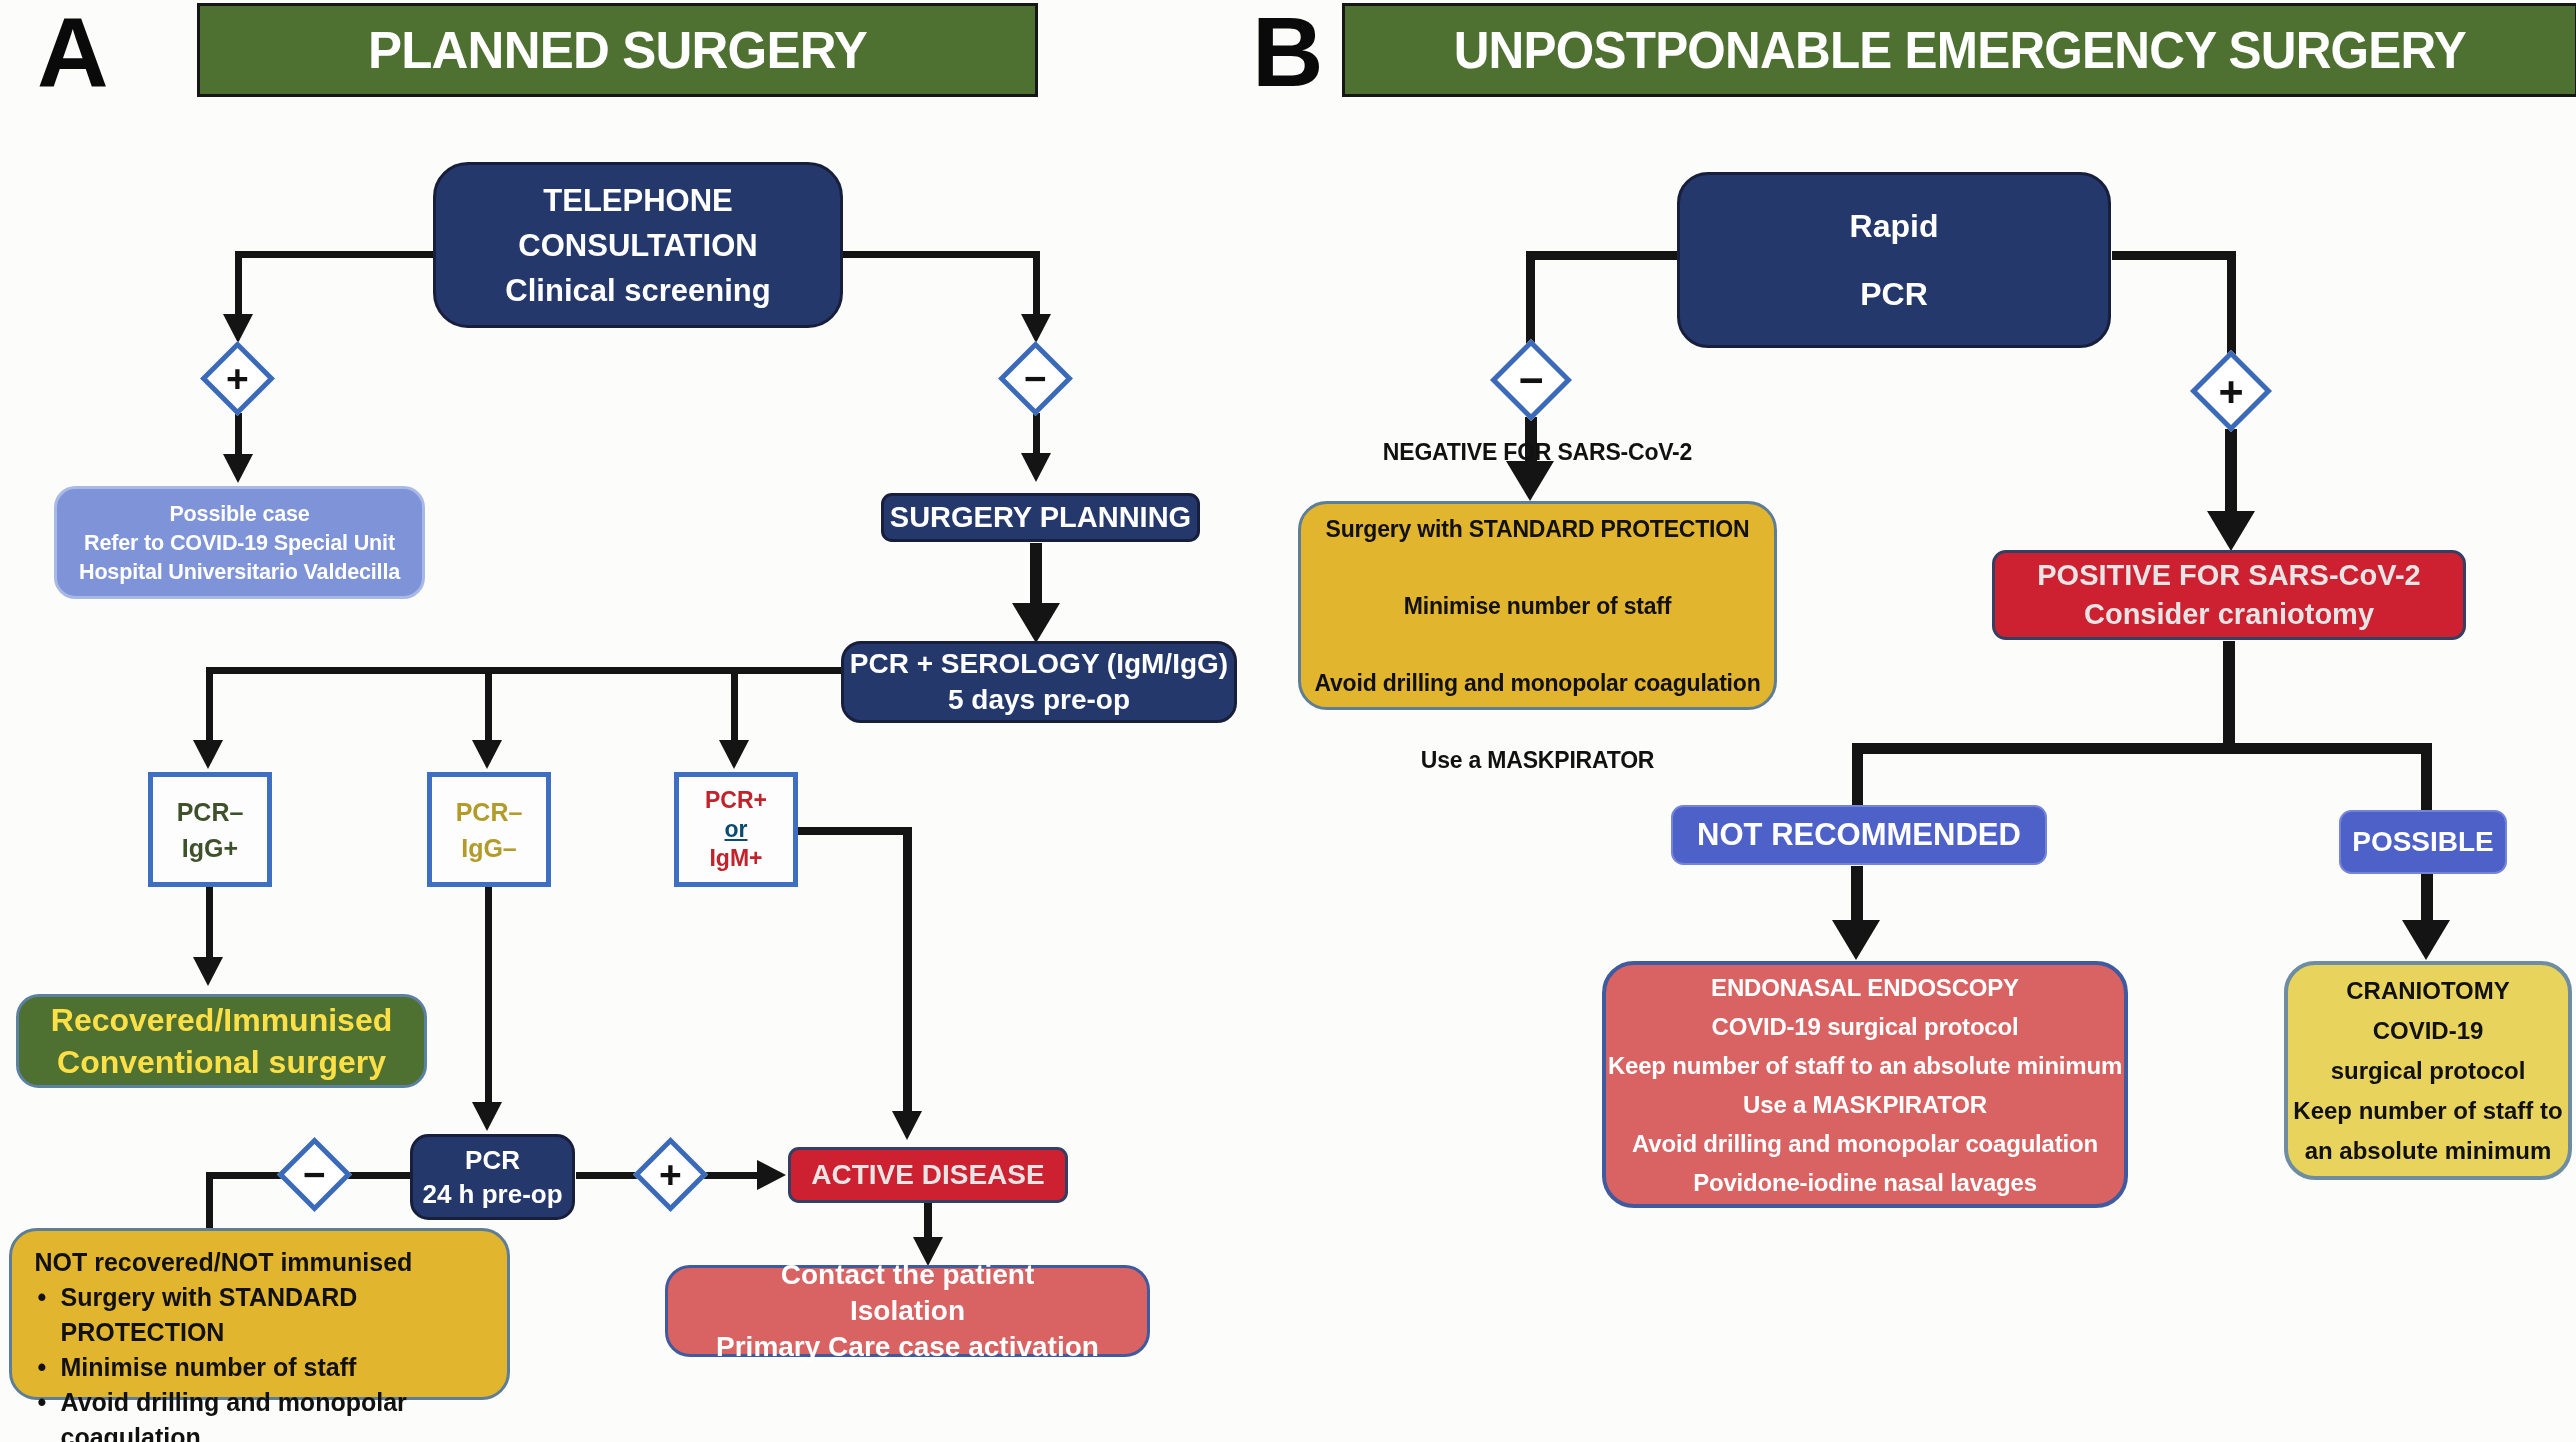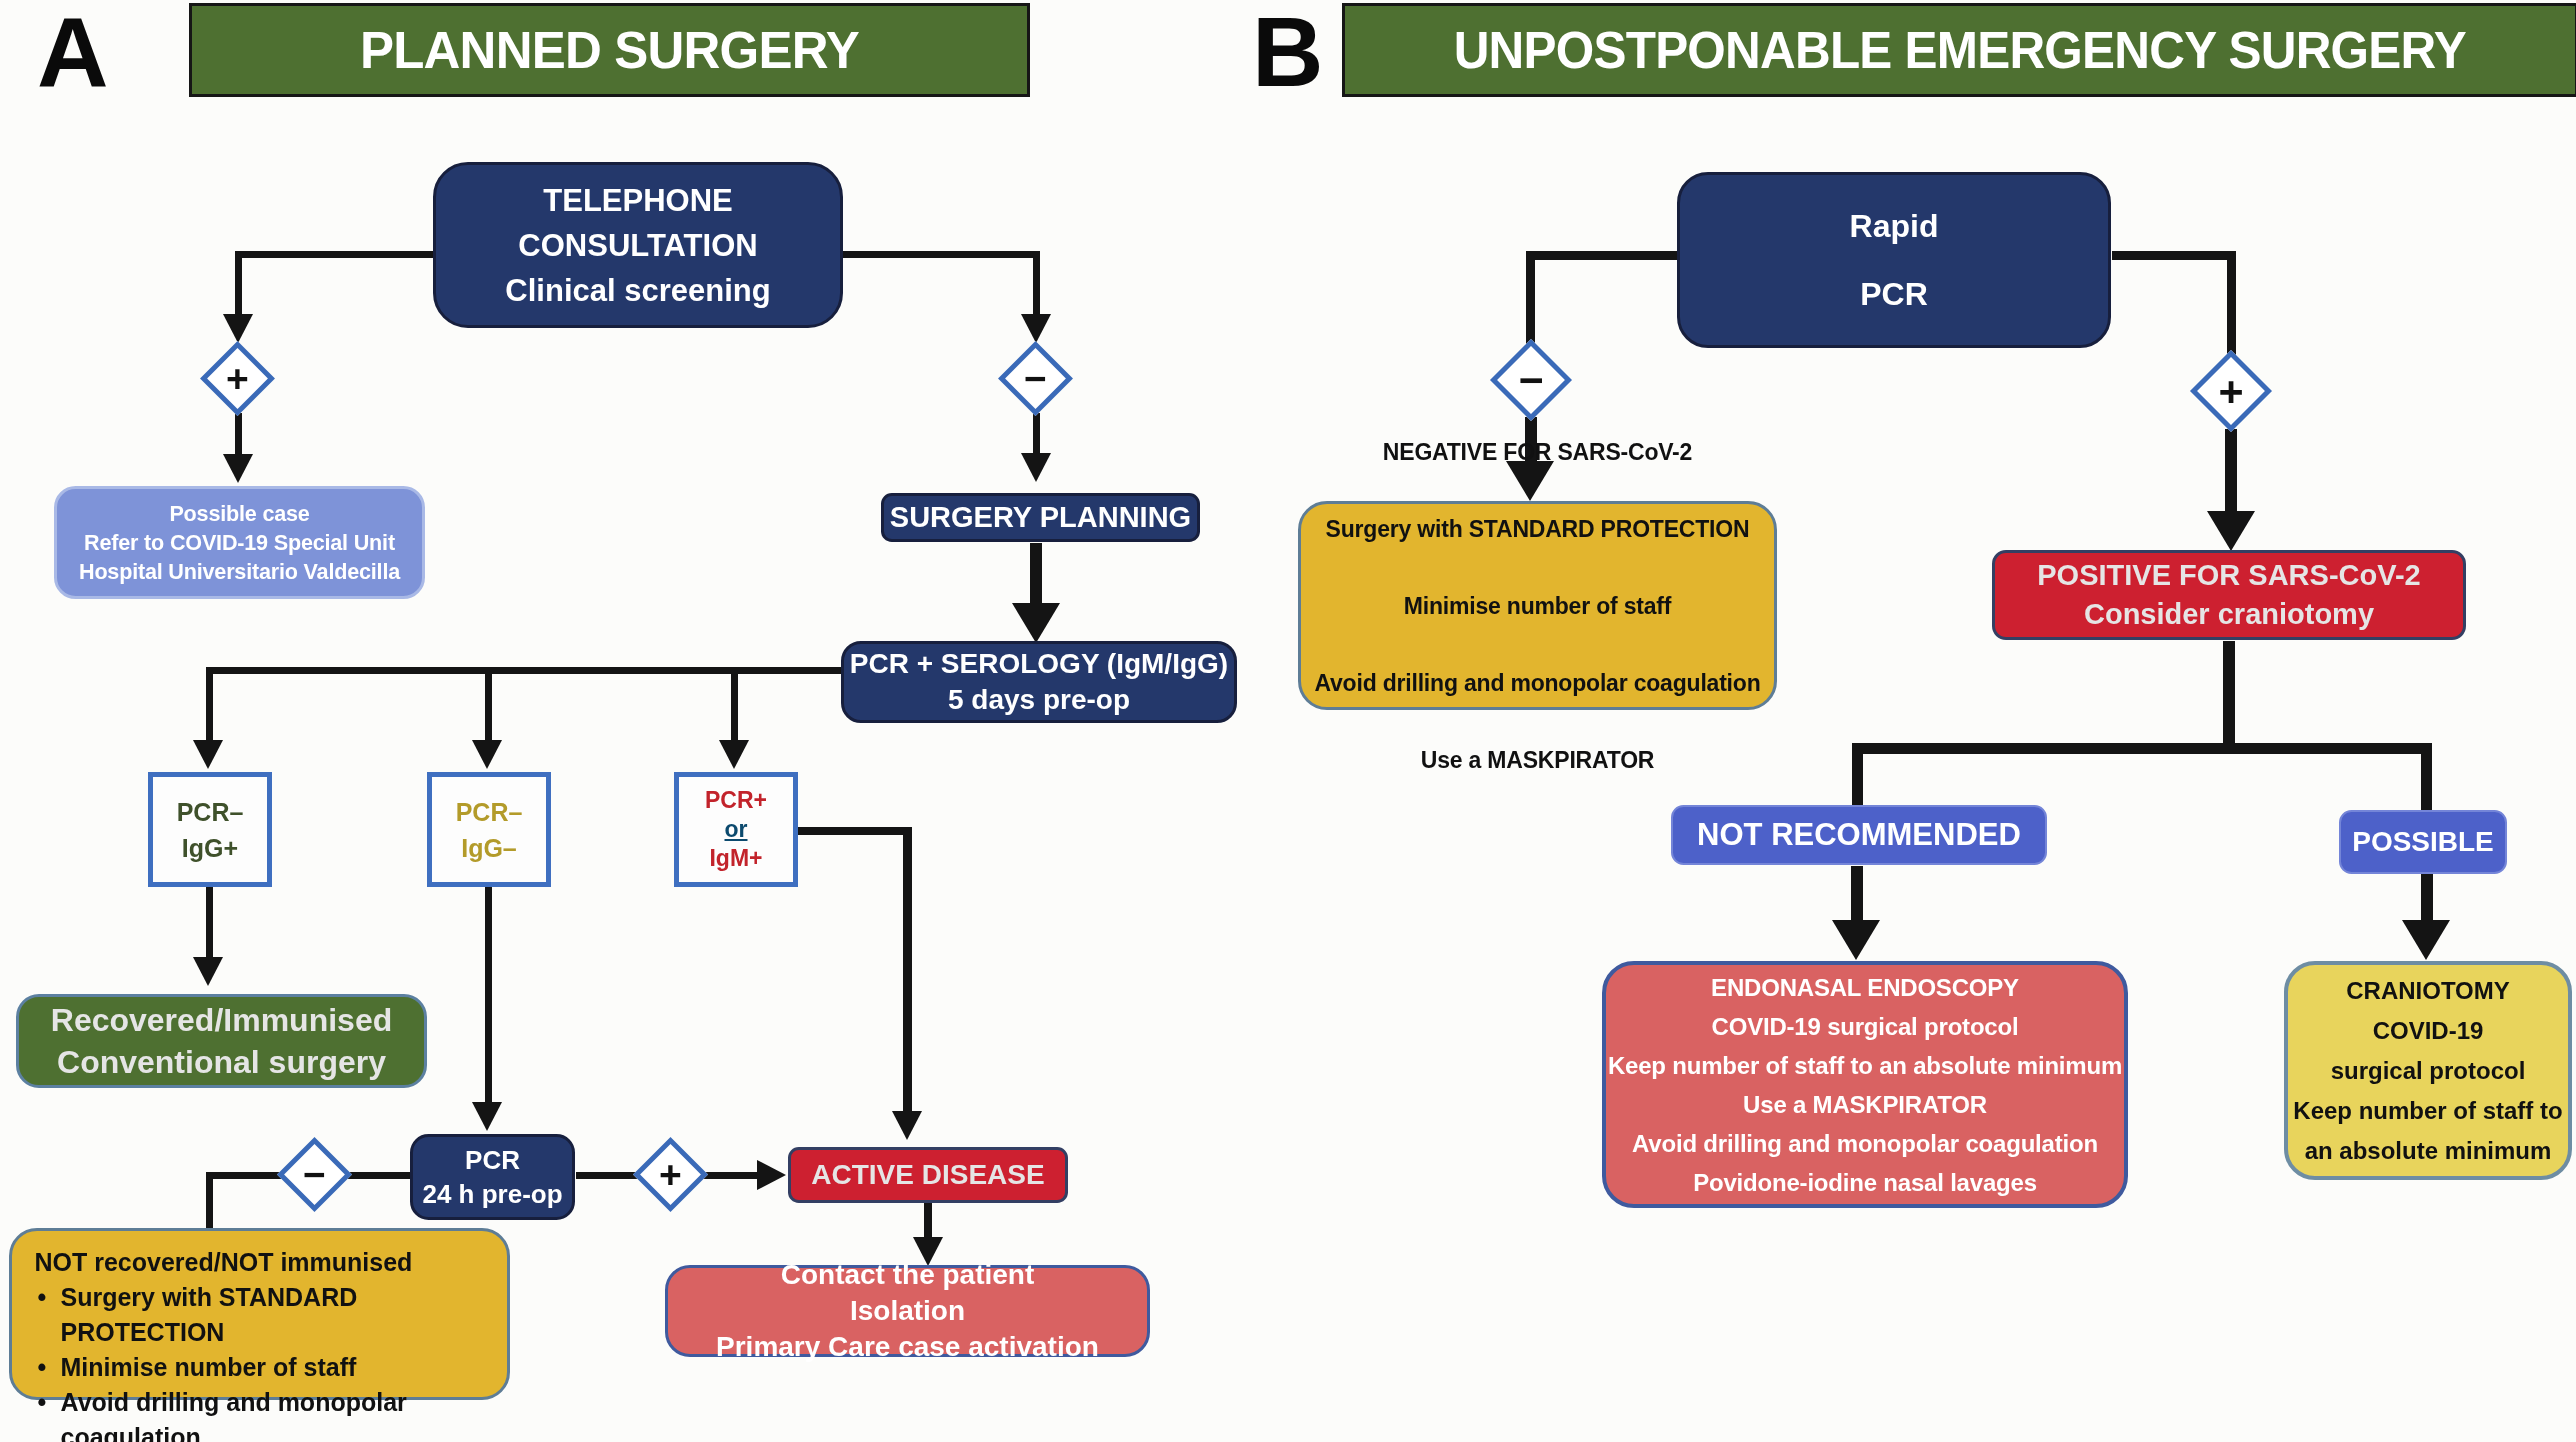--- a/index.html
+++ b/index.html
@@ -33,21 +33,21 @@
     position:absolute;z-index:2;
     box-sizing:border-box;
     display:flex;flex-direction:column;align-items:center;justify-content:center;
     text-align:center;font-weight:700;
   }
   .navy{background:#24386b;border:3.9px solid #171f3d;color:#ffffff;}
   .lblue{background:#7e93d8;border:3.1px solid #a9b9e6;color:#ffffff;}
   .yellow{background:#e2b52e;border:3.9px solid #5e7d96;color:#111111;}
   .redbox{background:#cd2030;border:3.1px solid #333f63;color:#e5e5e5;}
   .salmon{background:#d96262;border:3.9px solid #3f5a9e;color:#ffffff;}
-  .greenbox{background:#4e7031;border:3.9px solid #5c80a1;color:#e5e5e5;align-items:center;}
+  .greenbox{background:#4e7031;border:3.9px solid #5c80a1;color:#fde047;align-items:center;}
   .bluebtn{background:#4d61c9;border:2.3px solid #7485d8;color:#ffffff;}
   .paleyellow{background:#e8d45c;border:4.6px solid #6e8da3;color:#111111;}
   .whitebox{background:#fdfdfd;border:5.4px solid #3f6fc0;}
   
   .ln{position:absolute;background:#141414;z-index:1;}
   
   .ah-down{position:absolute;width:0;height:0;z-index:1;
     border-left:15.5px solid transparent;border-right:15.5px solid transparent;
     border-top:29px solid #141414;}
   .ah-down.big{border-left:24px solid transparent;border-right:24px solid transparent;
@@ -77,21 +77,21 @@
       padding:14px 15.5px 0 23px;font-size:25px;line-height:35px;}
   .yb .yb-item{padding-left:26px;position:relative;}
   .yb .yb-item::before{content:"\2022";position:absolute;left:3.1px;}
 </style>
 </head>
 <body>
 
 <div id="canvas">
 
   <div class="panel-letter" style="left:37px;top:1.5px;">A</div>
-  <div class="hdr" style="left:189px;top:3.1px;width:835px;height:88px;">
+  <div class="hdr" style="left:197px;top:3.1px;width:835px;height:88px;">
     <span>PLANNED SURGERY</span>
   </div>
 
   <div class="node navy" style="left:433px;top:162px;width:410px;height:166px;border-radius:35px;font-size:31px;line-height:45px;">
     <span class="tl">TELEPHONE CONSULTATION</span>
     <span class="tl">Clinical screening</span>
   </div>
 
   <div class="ln" style="left:235px;top:251px;width:198px;height:7px;"></div>
   <div class="ln" style="left:235px;top:251px;width:7px;height:66px;"></div>

